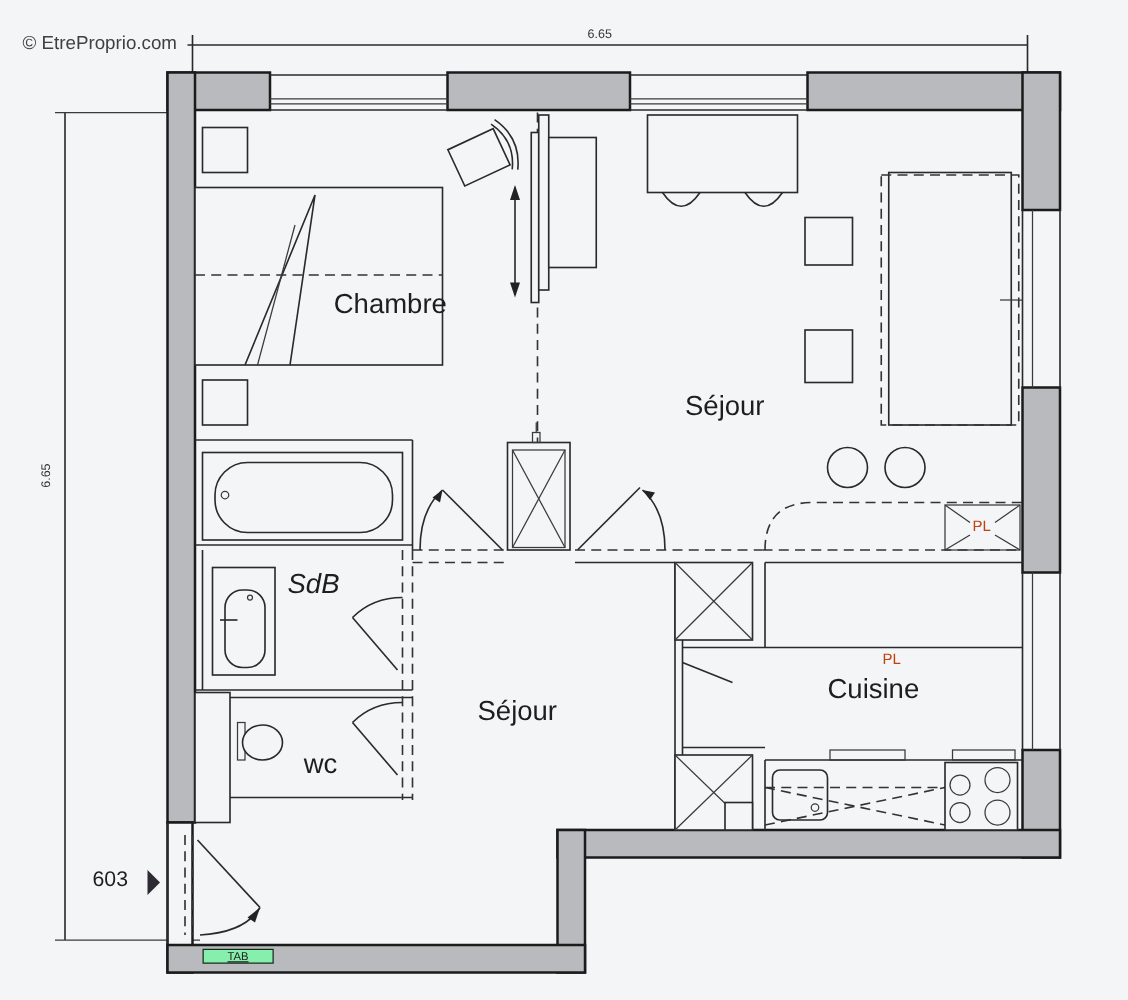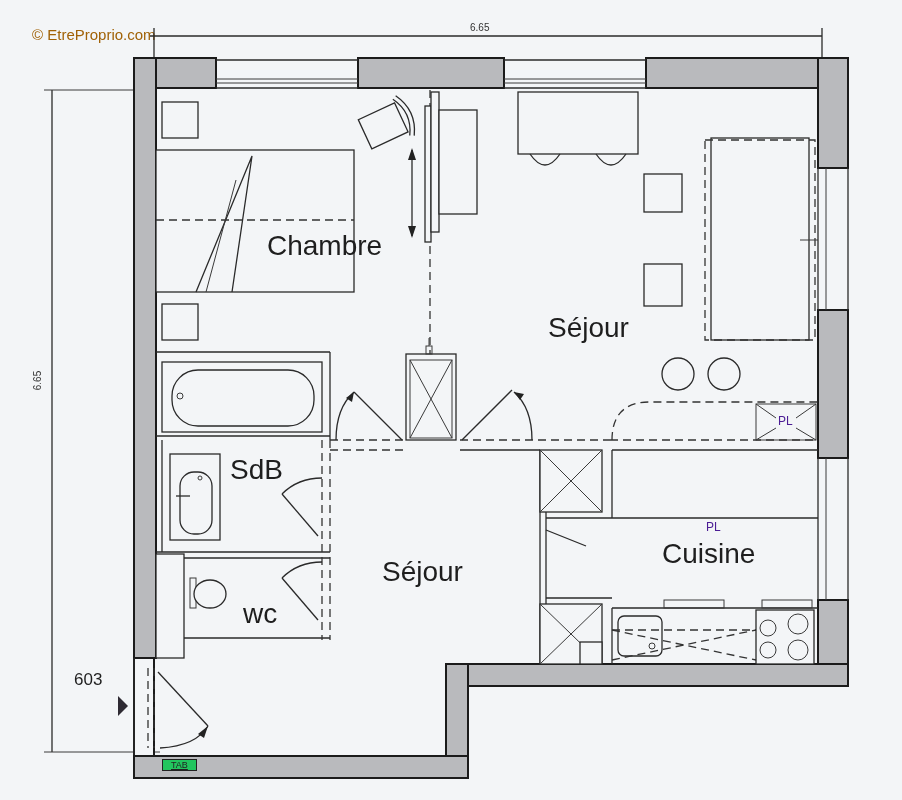--- a/index.html
+++ b/index.html
@@ -3,27 +3,27 @@
 <meta charset="utf-8">
 <style>
   html, body { margin: 0; padding: 0; background: #f3f5f7; }
   body { width: 902px; height: 800px; overflow: hidden; position: relative; font-family: "Liberation Sans", sans-serif; }
   svg { position: absolute; left: 0; top: 0; }
   .wall { fill: #b9babd; stroke: #1b1b1b; stroke-width: 2; }
   .line { fill: none; stroke: #2a2a2a; stroke-width: 1.3; }
   .thin { fill: none; stroke: #3a3a3a; stroke-width: 1; }
   .dash { fill: none; stroke: #333; stroke-width: 1.3; stroke-dasharray: 8 5; }
   .furn { fill: #f3f5f7; stroke: #2a2a2a; stroke-width: 1.3; }
-  .room-label { position: absolute; color: #1e1e1e; font-size: 28px; white-space: nowrap; }
-  .small-label { position: absolute; color: #4c1d95; font-size: 10px; white-space: nowrap; }
-  .watermark { position: absolute; left: 32px; top: 26px; color: #a16207; font-size: 15px; }
+  .room-label { position: absolute; color: #1e1e1e; font-size: 22px; white-space: nowrap; }
+  .small-label { position: absolute; color: #c2410c; font-size: 10px; white-space: nowrap; }
+  .watermark { position: absolute; left: 18px; top: 26px; color: #404040; font-size: 15px; }
   .dim-h { position: absolute; left: 470px; top: 22px; font-size: 10px; color: #333; }
   .dim-v { position: absolute; left: 28px; top: 375px; font-size: 10px; color: #333; transform: rotate(-90deg); }
-  .unit-num { position: absolute; left: 74px; top: 670px; font-size: 17px; color: #1e1e1e; }
-  .tab-label { position: absolute; left: 162px; top: 759px; font-size: 9px; color: #222; border: 1px solid #222; padding: 0 8px; background: #22c55e; text-decoration: underline; }
+  .unit-num { position: absolute; left: 74px; top: 694px; font-size: 17px; color: #1e1e1e; }
+  .tab-label { position: absolute; left: 162px; top: 759px; font-size: 9px; color: #222; border: 1px solid #222; padding: 0 19px; background: #86efac; text-decoration: underline; }
 </style>
 </head>
 <body>
 
 <div class="watermark">© EtreProprio.com</div>
 
 <svg width="902" height="800" viewBox="0 0 902 800">
 
   <g>
     <line x1="150" y1="36" x2="822" y2="36" class="line"></line>
@@ -199,21 +199,21 @@
   </g>
 
   <polygon points="118,696 118,716 128,706" fill="#2e2a33"></polygon>
 </svg>
 
 <div class="dim-h">6.65</div>
 <div class="dim-v">6.65</div>
 
 <div class="room-label" style="left:267px; top:230px;">Chambre</div>
 <div class="room-label" style="left:548px; top:312px;">Séjour</div>
-<div class="room-label" style="left:230px; top:454px;">SdB</div>
+<div class="room-label" style="left:230px; top:454px;font-style:italic;">SdB</div>
 <div class="room-label" style="left:243px; top:586px;margin-top:12px;">wc</div>
 <div class="room-label" style="left:382px; top:556px;">Séjour</div>
 <div class="room-label" style="left:662px; top:538px;">Cuisine</div>
 
 <div class="small-label" style="left:778px; top:414px; font-size:12px;">PL</div>
 <div class="small-label" style="left:706px; top:520px; font-size:12px;">PL</div>
 <div class="tab-label">TAB</div>
 
 <div class="unit-num">603</div>
 

